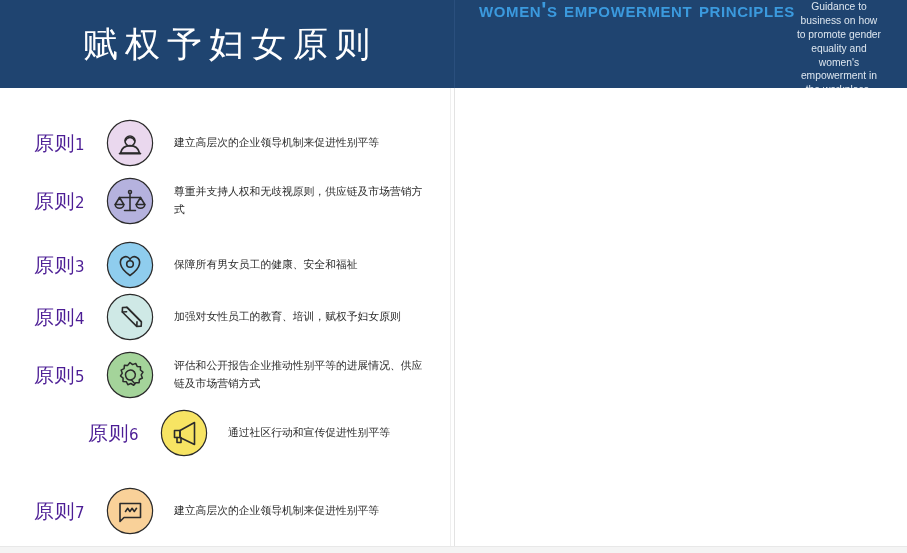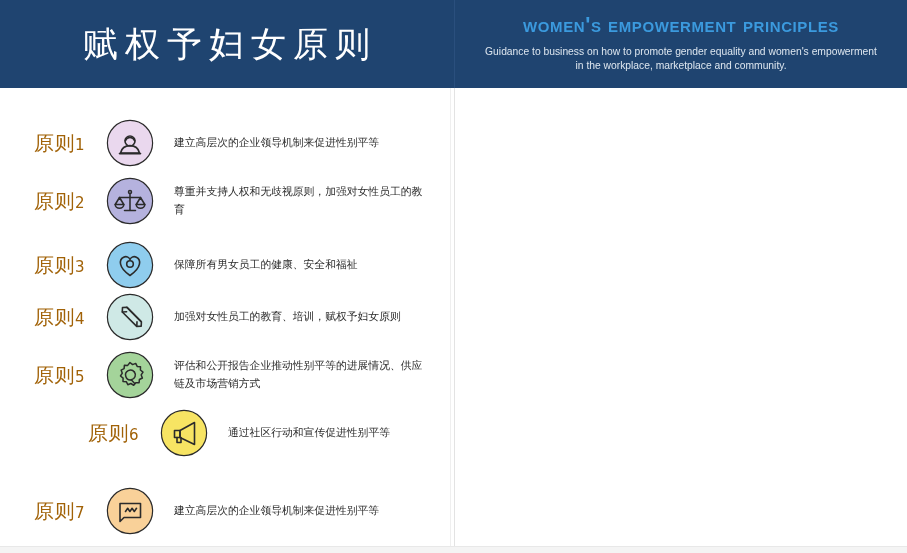--- a/index.html
+++ b/index.html
@@ -18,22 +18,22 @@
     background: #1f4470;
     display: flex;
   }
   .header-left {
     width: 455px; height: 88px;
     display: flex; align-items: center; justify-content: center;
     border-right: 1px solid #2a4f7d;
   }
   .header-right {
     width: 452px; height: 88px;
-    display: flex; flex-direction: column;
-    align-items: center; justify-content: center;
+    display: flex; 
+    justify-content: center;
     padding: 0 24px;
   }
   .title-cn {
     color: #ffffff;
     font-size: 35px;
     letter-spacing: 7px;
     font-weight: 400;
     font-family: "DejaVu Sans", "Liberation Sans", sans-serif;
     white-space: nowrap;
     padding-left: 6px;
@@ -76,21 +76,21 @@
   .rows { position: absolute; top: 0; left: 0; width: 100%; height: 100%; }
   .row {
     position: absolute;
     display: flex; align-items: center;
     height: 58px;
   }
   .row-cn { left: 34px; width: 410px; }
 
   .pnum-cn {
     width: 72px; flex: none;
-    font-size: 20px; color: #a16207;
+    font-size: 20px; color: #4c1d95;
     font-family: "DejaVu Sans", "Liberation Sans", sans-serif;
     white-space: nowrap;
     letter-spacing: 0.5px;
   }
   .pnum-cn .num { font-size: 15px; }
 
   .circle { flex: none; width: 48px; height: 48px; border-radius: 50%; position: relative; }
   .circle svg { position: absolute; top: 0; left: 0; width: 48px; height: 48px; }
 
   .desc-cn {
@@ -144,21 +144,21 @@
                   <path d="M24 16.6 V33"></path>
                   <path d="M13.5 20.5 H34.5"></path>
                   <path d="M13.5 20.5 L17.8 27.5 H9.2 Z" stroke-linejoin="round"></path>
                   <path d="M9.2 27.5 a4.3 3.8 0 0 0 8.6 0"></path>
                   <path d="M34.5 20.5 L38.8 27.5 H30.2 Z"></path>
                   <path d="M30.2 27.5 a4.3 3.8 0 0 0 8.6 0"></path>
                   <path d="M18.5 33.5 h11"></path>
                 </g>
               </svg>
             </div>
-            <div class="desc-cn">尊重并支持人权和无歧视原则，加强对女性员工的教育</div>
+            <div class="desc-cn">尊重并支持人权和无歧视原则，供应链及市场营销方式</div>
           </div>
           <div class="row row-cn" style="top: 148px;">
             <div class="pnum-cn"><span>原则</span><span class="num">3</span></div>
             <div class="circle" style="background: transparent;">
               <svg viewBox="0 0 48 48">
                 <circle cx="24" cy="24" r="22.6" fill="#8fcdee" stroke="#2b2b2b" stroke-width="1.2"></circle>
                 <g fill="none" stroke="#2b2b2b" stroke-width="1.6" stroke-linecap="round" stroke-linejoin="round">
                   <path d="M24 34.5 C12 26.5 13 18.5 17.6 16.2 c3.2-1.6 5.8 0.6 6.4 2.3 c0.6-1.7 3.2-3.9 6.4-2.3 C35 18.5 36 26.5 24 34.5 Z"></path>
                   <circle cx="24" cy="23" r="3.3"></circle>
                 </g>

